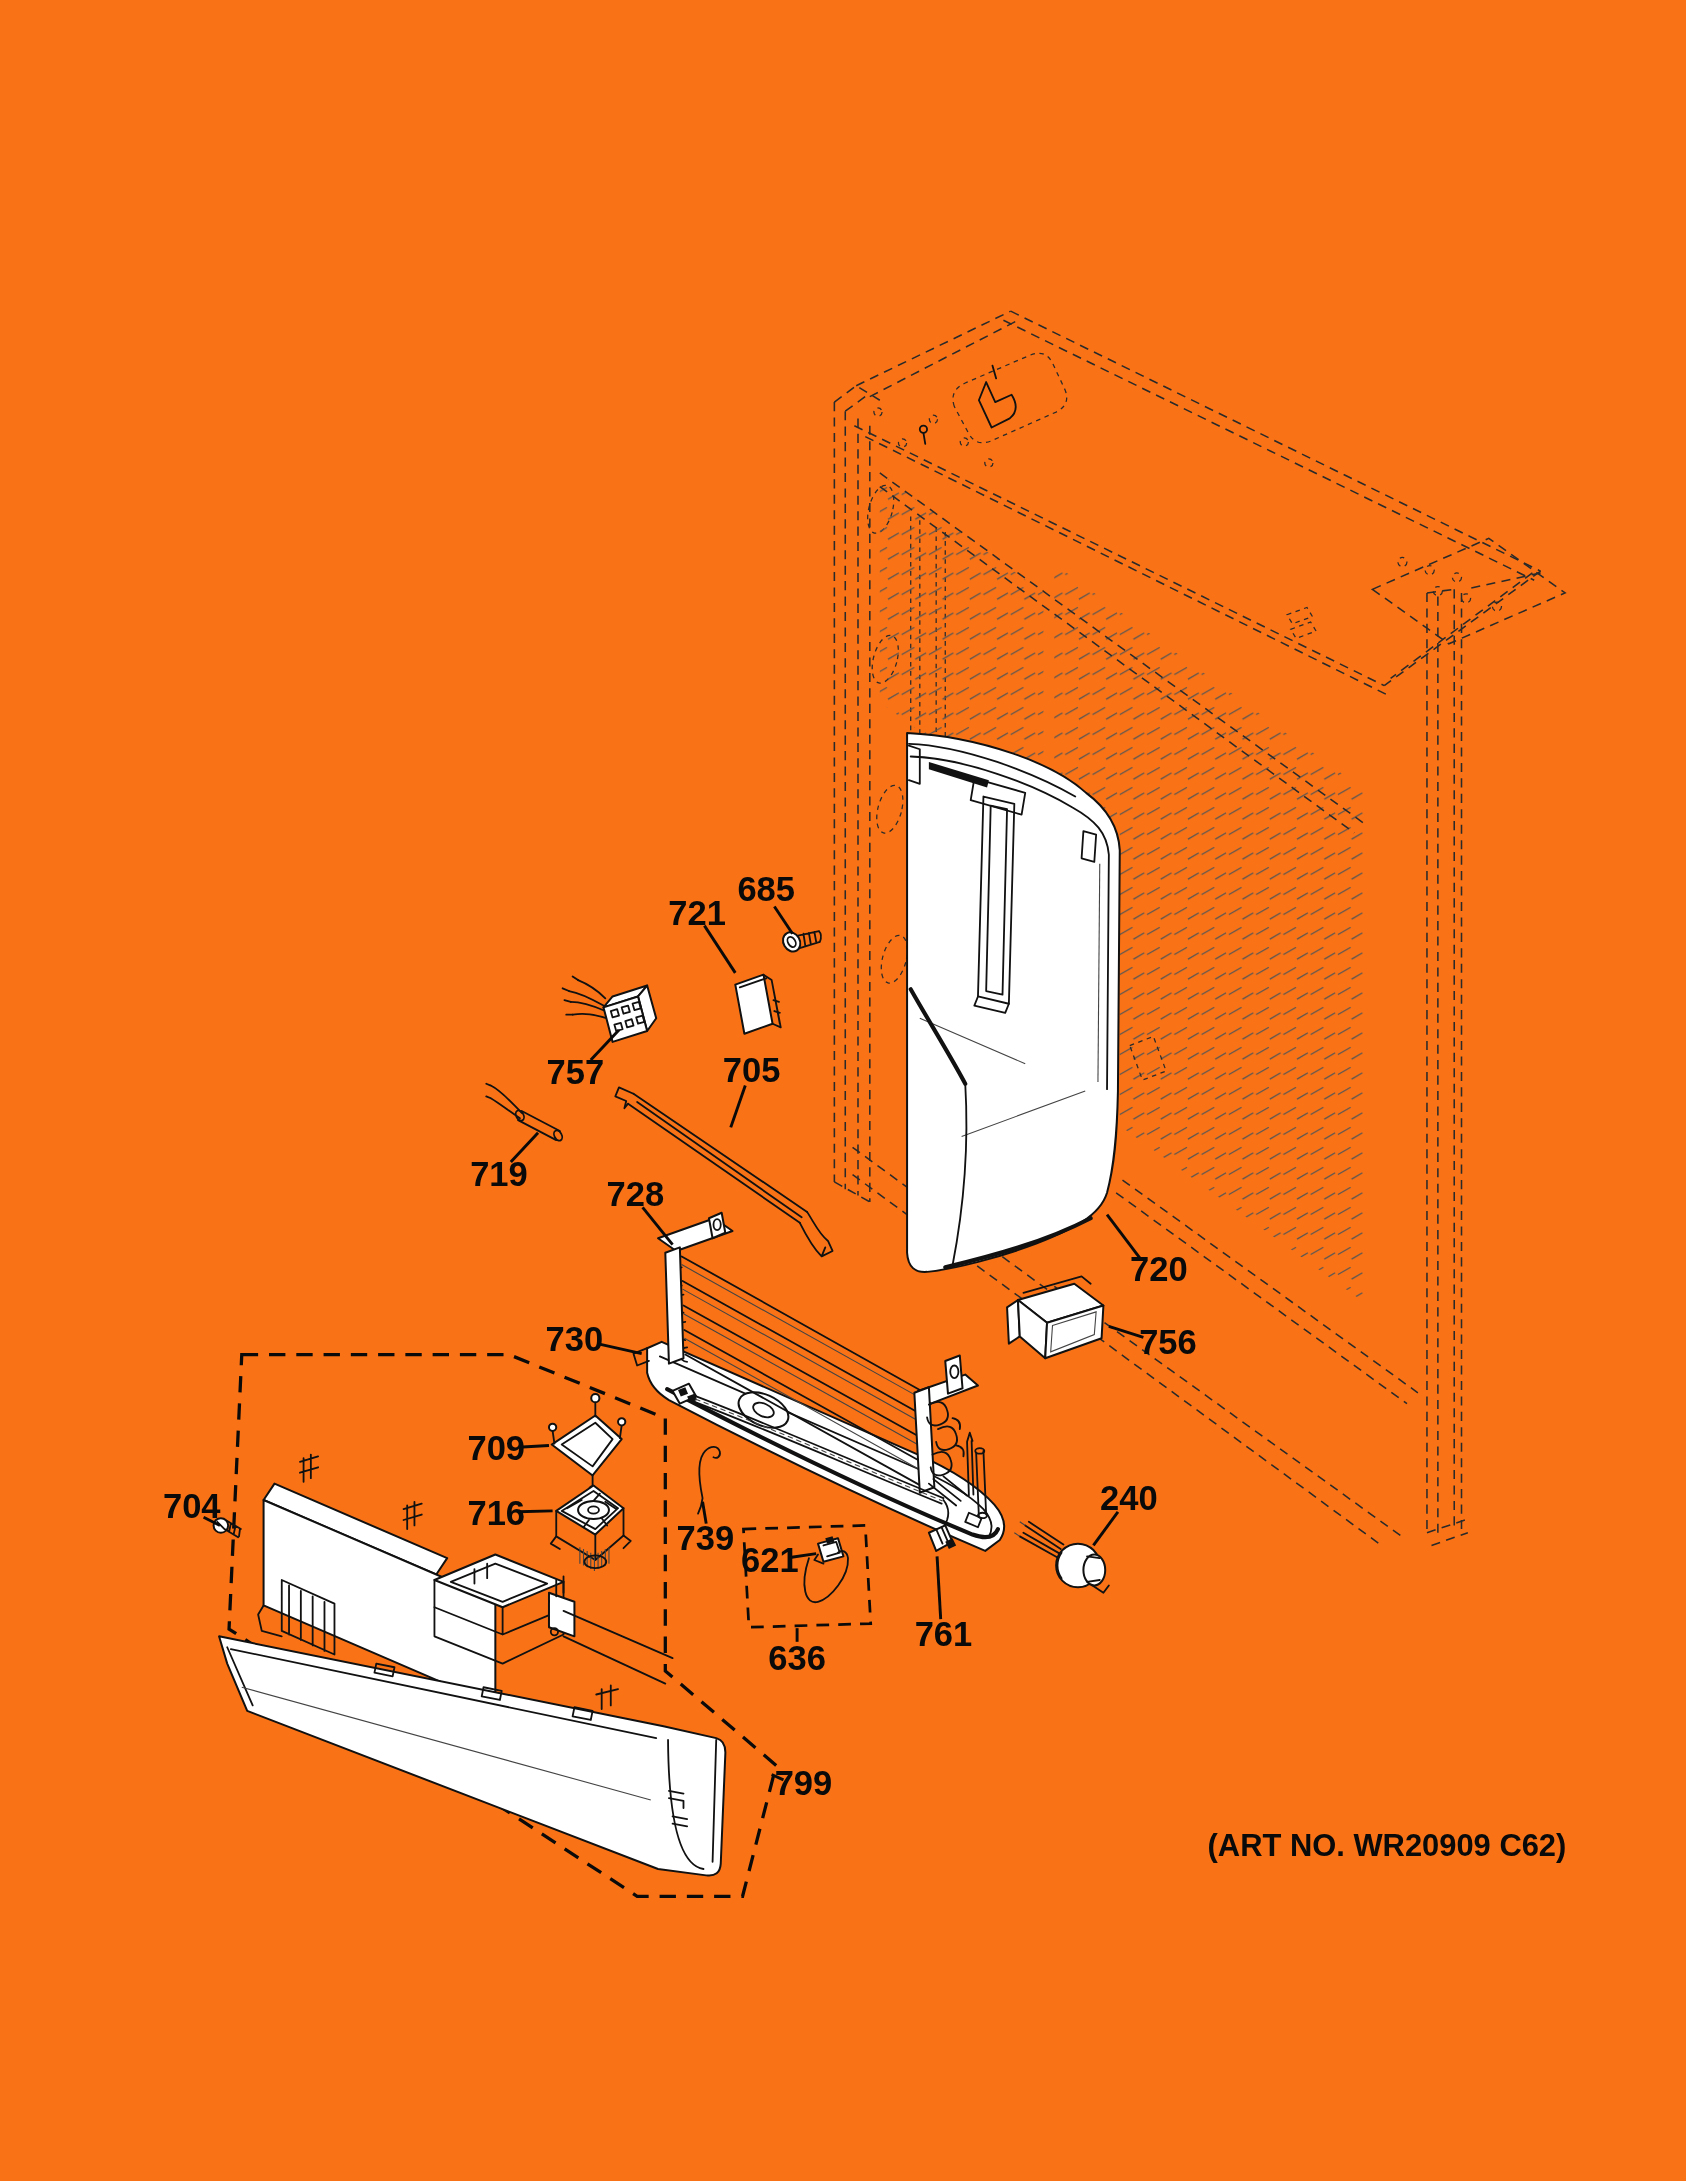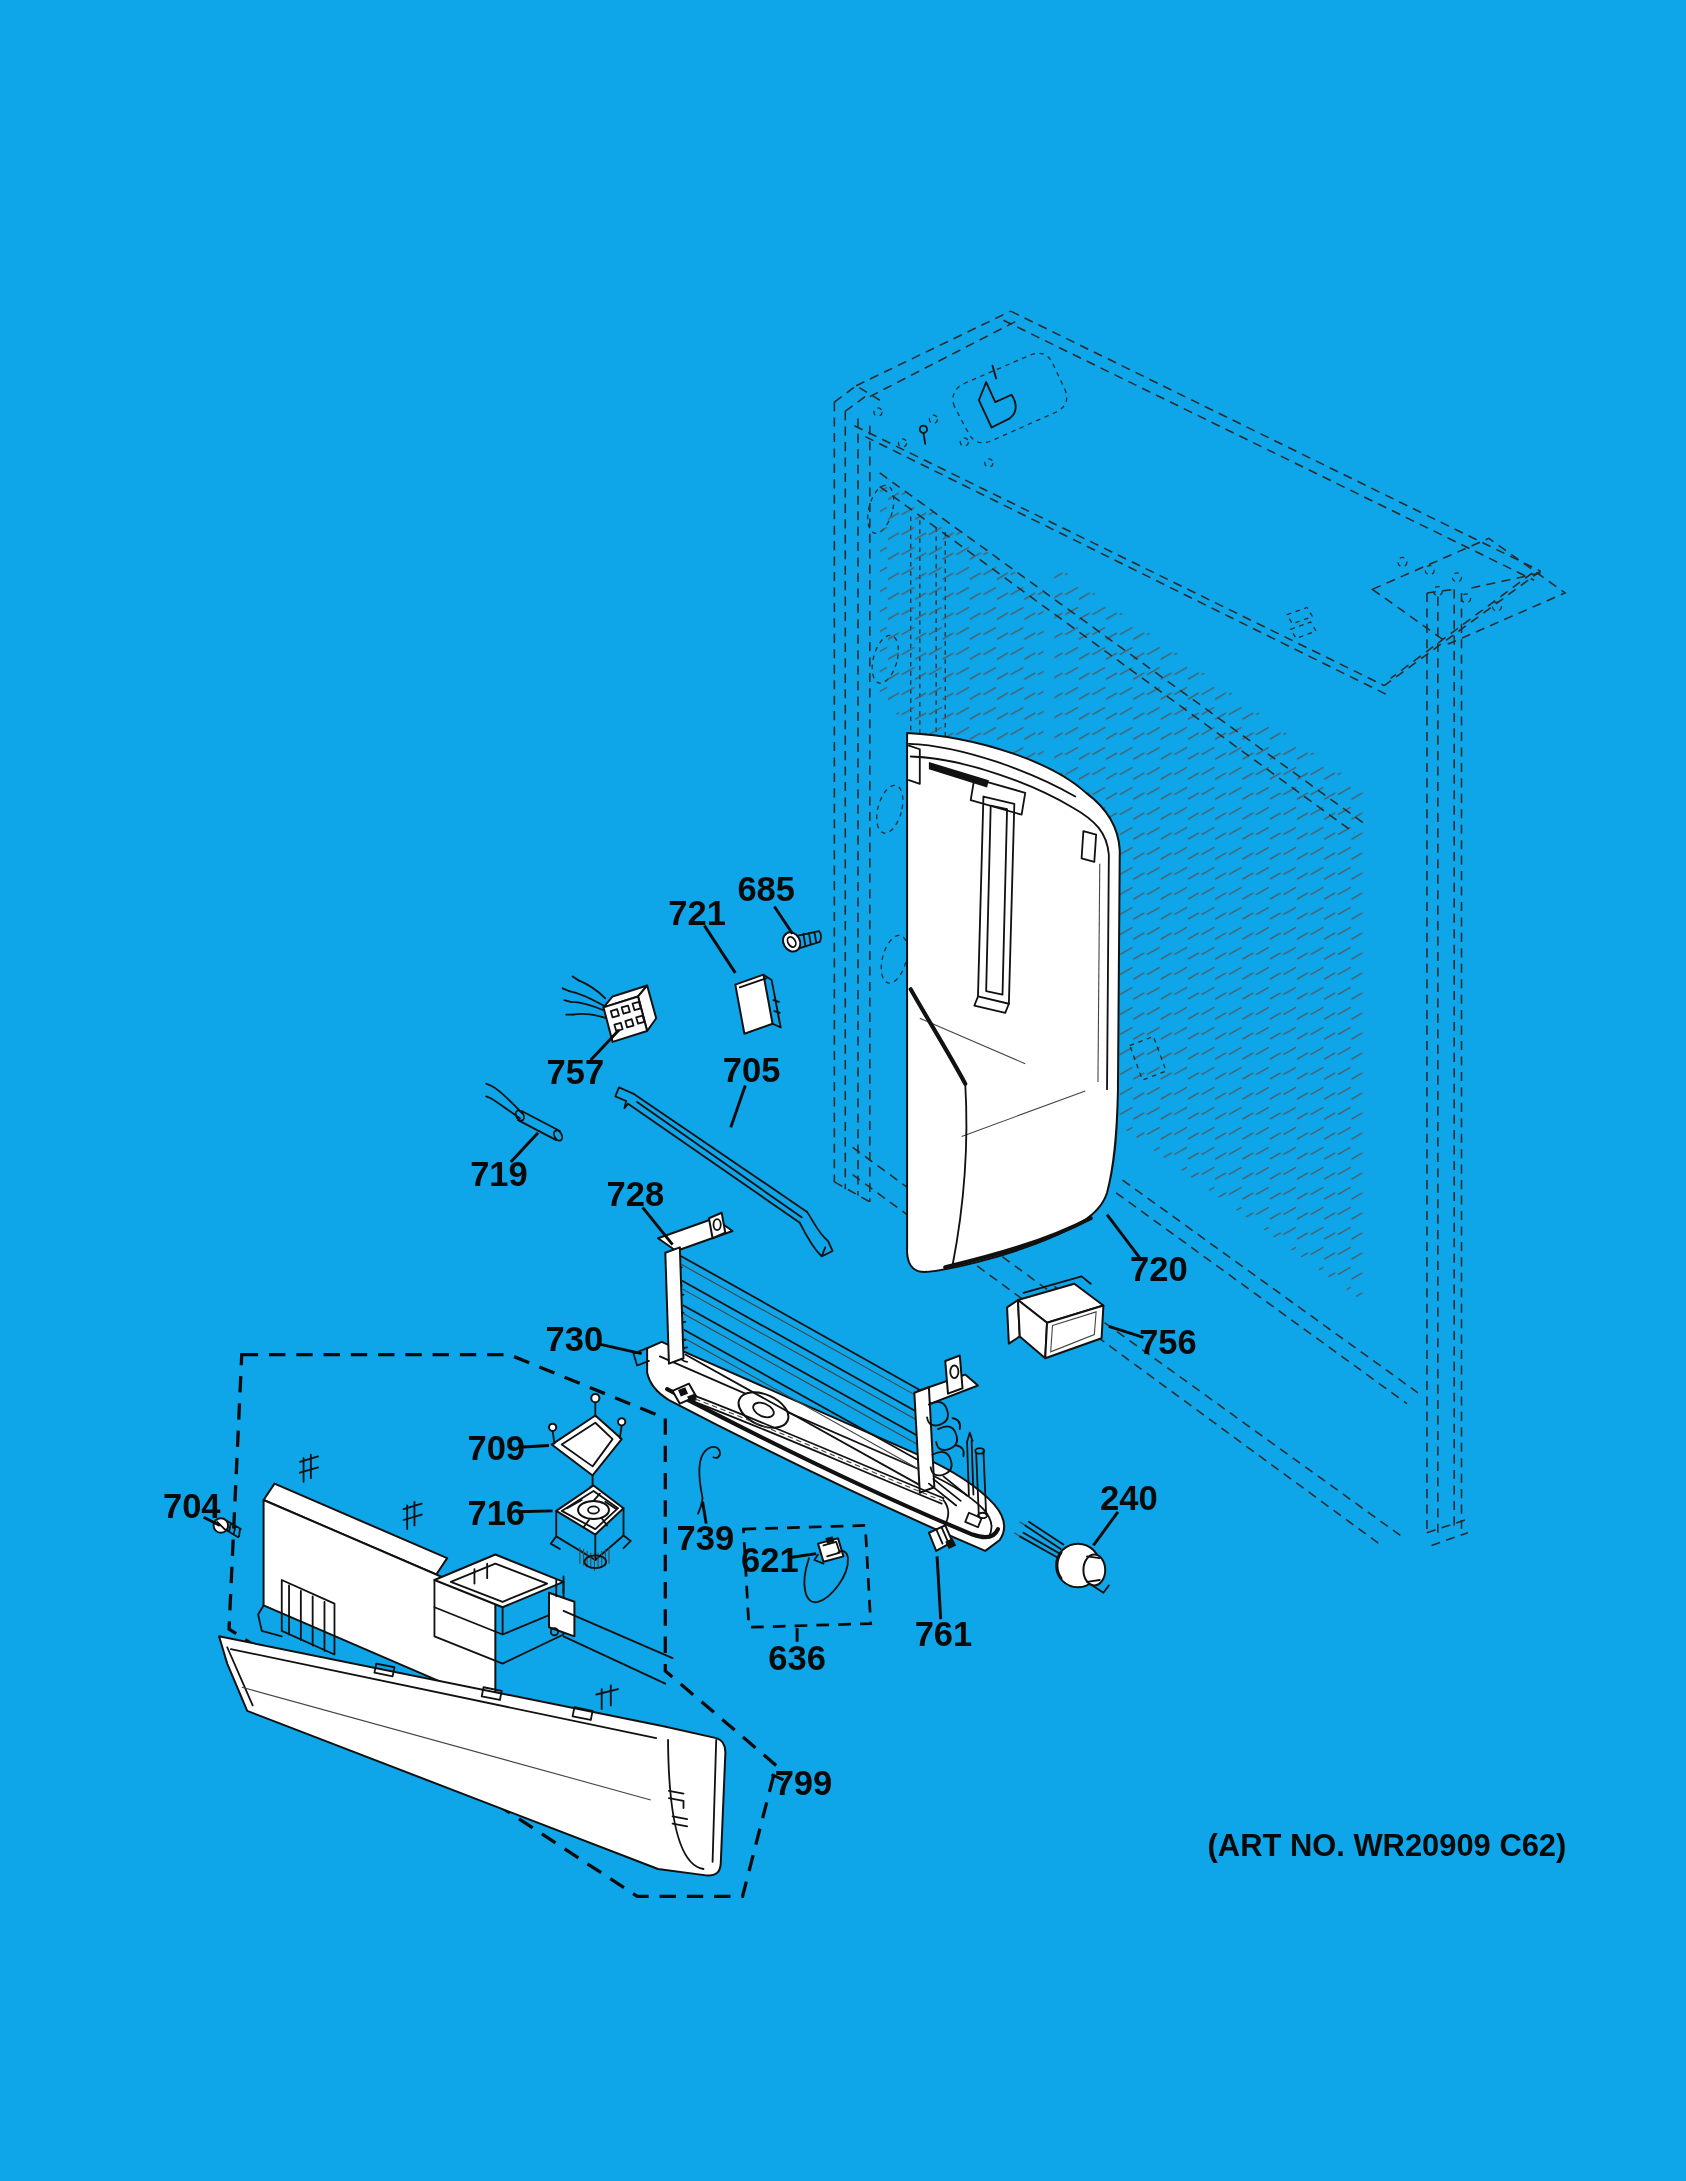--- a/index.html
+++ b/index.html
@@ -1,16 +1,16 @@
 <!DOCTYPE html>
 <html style="font-size:14.5px"><head>
 <meta charset="utf-8">
 <style>
   html,body{margin:0;padding:0;background:#fff;}
-  .stage{width:1686px;height:2182px;position:relative;background:#0ea5e9;overflow:hidden;}
+  .stage{width:1686px;height:2182px;position:relative;background:#f97316;overflow:hidden;}
   svg{display:block;}
   .s  {stroke:#111;fill:none;stroke-width:2;stroke-linecap:round;stroke-linejoin:round}
   .sw {stroke:#111;fill:#fff;stroke-width:2.2;stroke-linecap:round;stroke-linejoin:round}
   .thin{stroke:#444;fill:none;stroke-width:1.2}
   .b4 {stroke:#111;fill:none;stroke-width:4.5;stroke-linecap:round}
   .d  {stroke:#2a2a2a;fill:none;stroke-width:1.7;stroke-dasharray:10 7}
   .d2 {stroke:#2a2a2a;fill:none;stroke-width:1.4;stroke-dasharray:5 5}
   .bb {stroke:#0a0a0a;fill:none;stroke-width:3.6;stroke-dasharray:18 12}
   .bb2{stroke:#0a0a0a;fill:none;stroke-width:3;stroke-dasharray:14 10}
   .blk{fill:#111;stroke:none}

